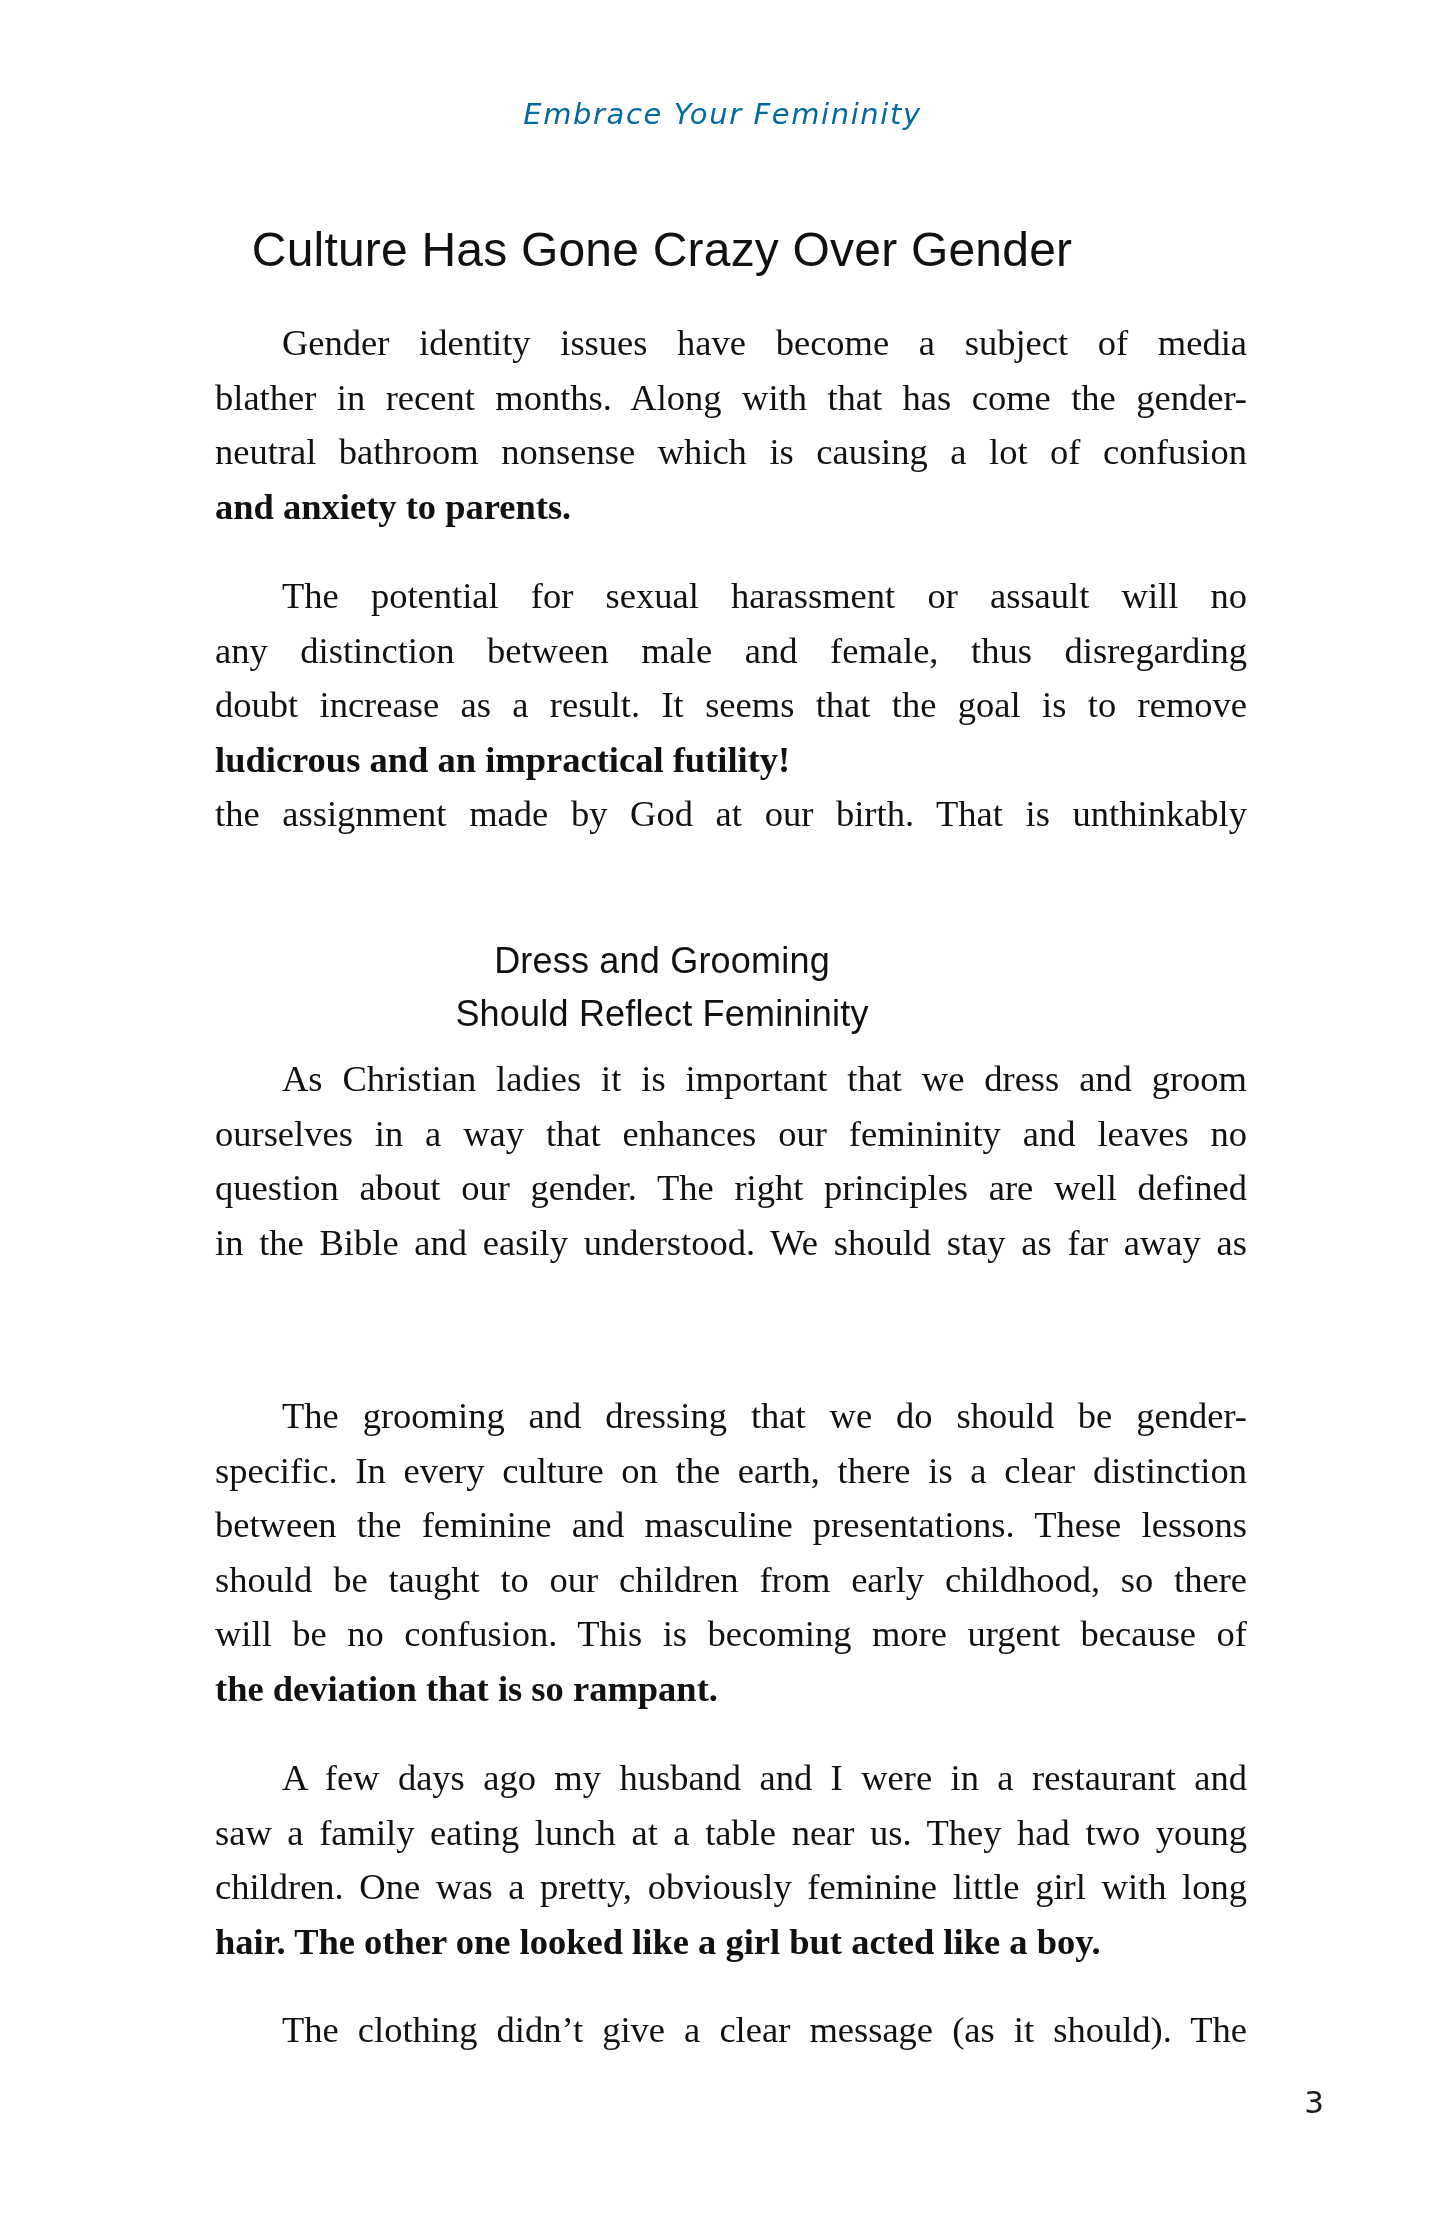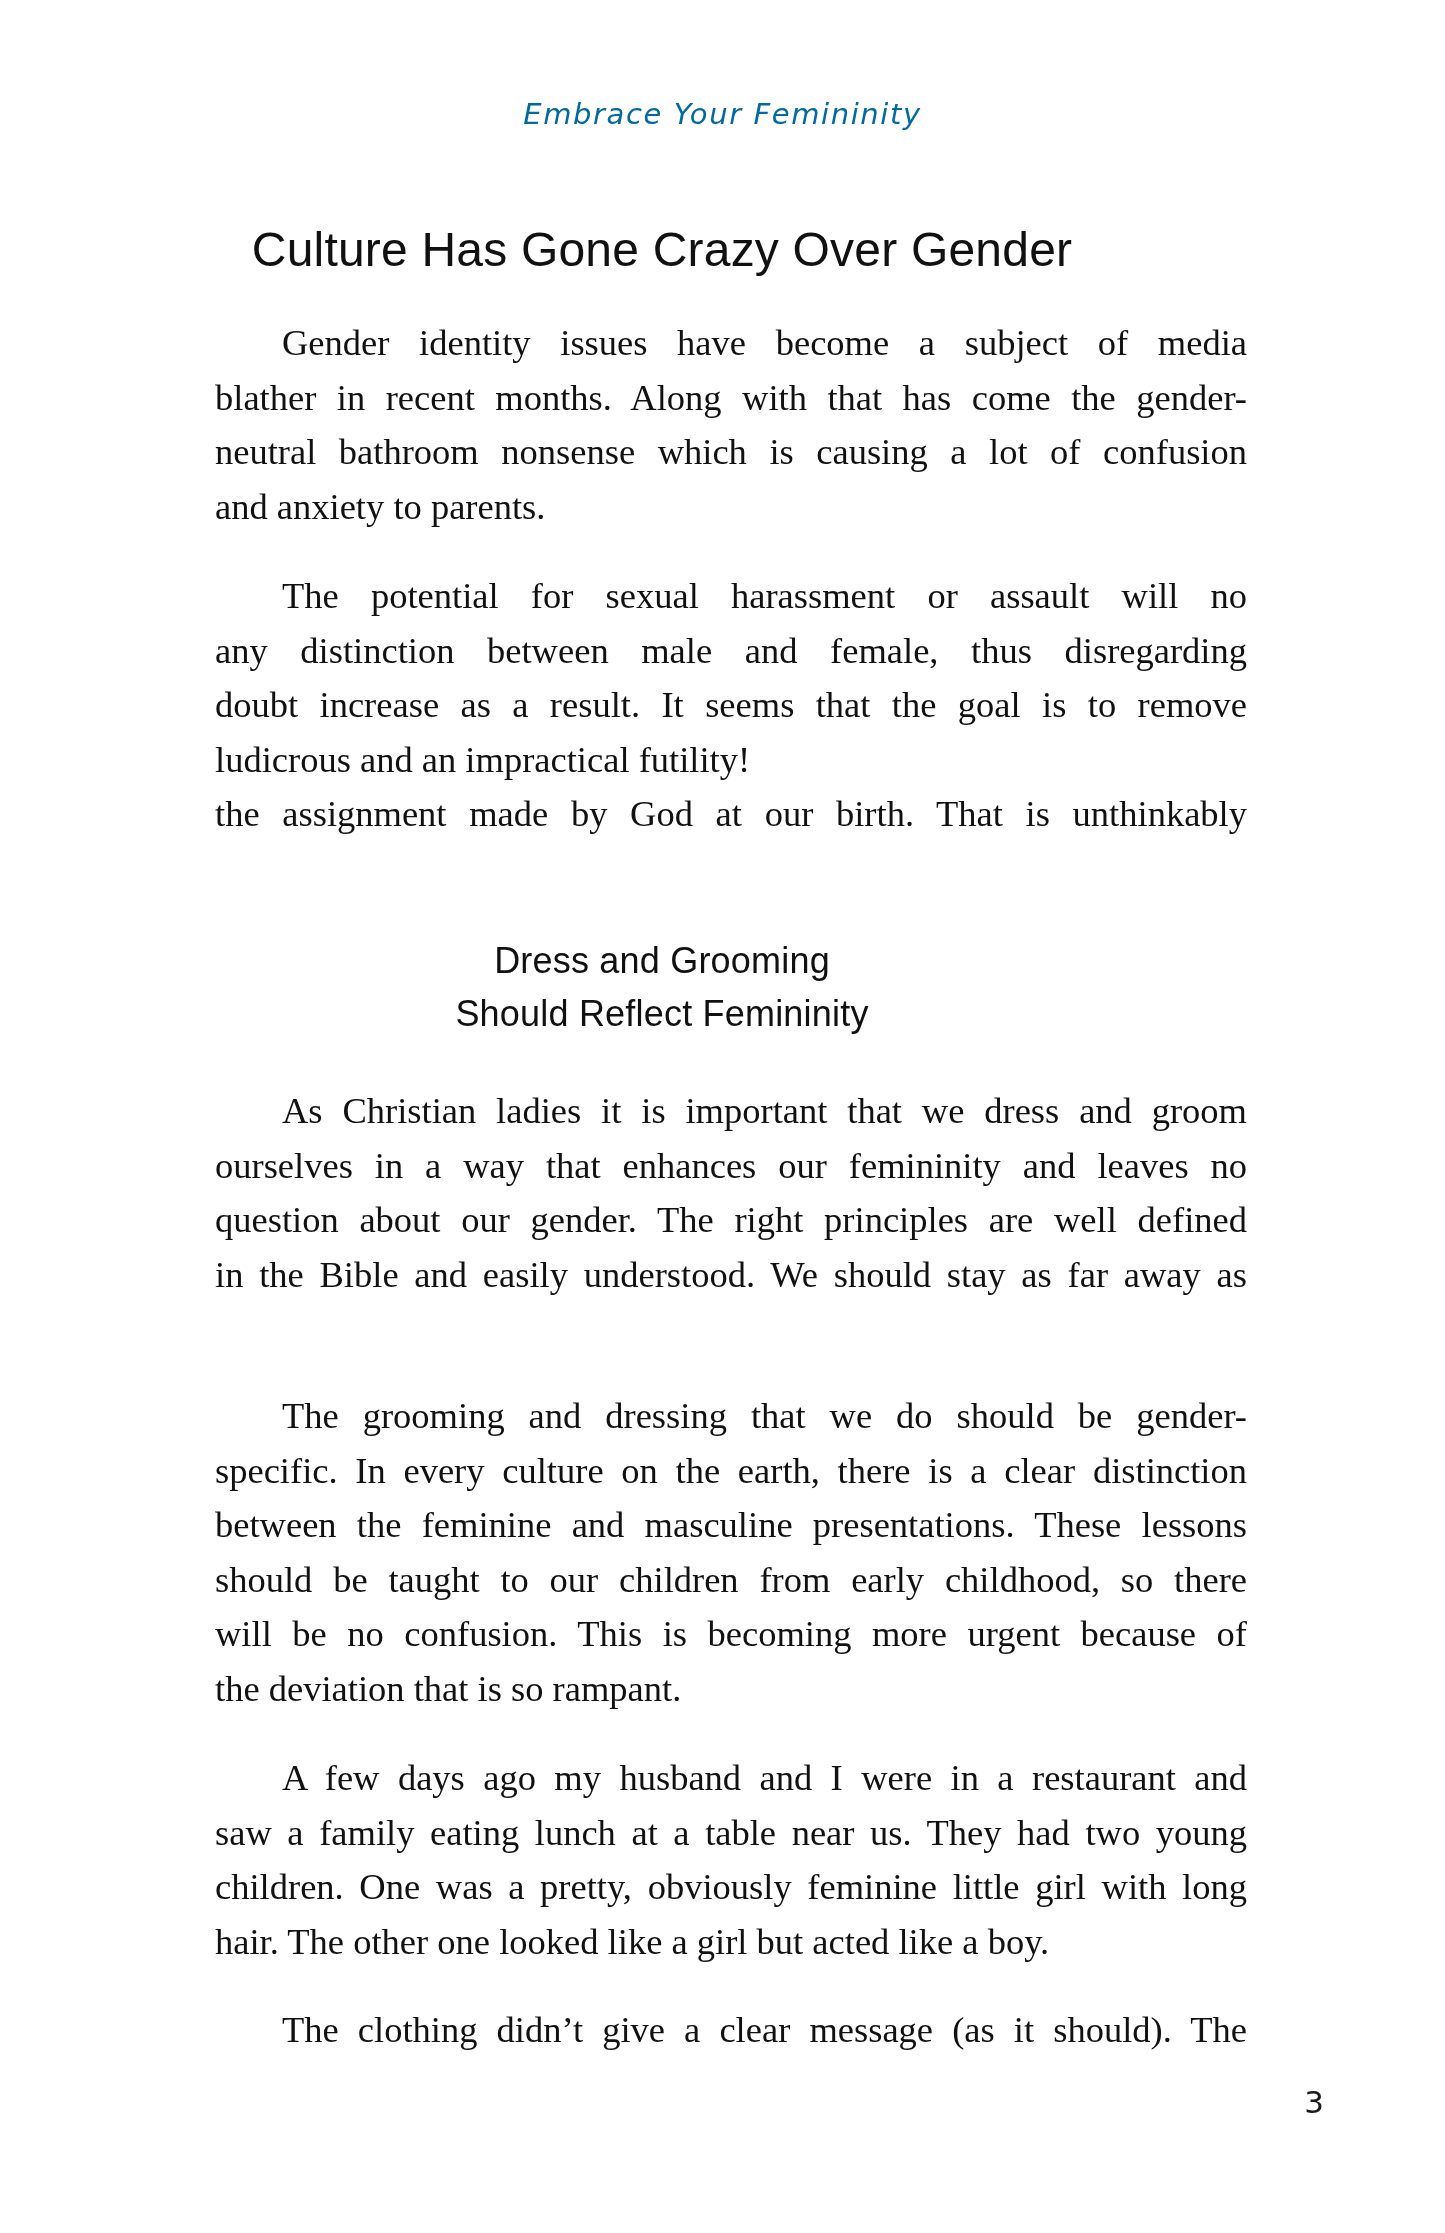--- a/index.html
+++ b/index.html
@@ -64,21 +64,21 @@
   }
   .para .ln {
     display: block;
     text-align: justify;
     text-align-last: justify;
     white-space: nowrap;
     height: 54.6px;
     overflow: visible;
   }
   .para .ln.first { padding-left: 67px; }
-  .para .ln.last { text-align-last: left; }
+  .para .ln.last { text-align-last: left; font-weight: bold; }
   .para .ln { text-indent: 0; white-space: normal; }
   .page-number {
     position: absolute;
     left: 1296px;
     top: 2082px;
     width: 36px;
     text-align: center;
     font-family: "DejaVu Sans", sans-serif;
     font-size: 31px;
     line-height: 40px;
@@ -107,21 +107,21 @@
     <span class="ln">doubt increase as a result. It seems that the goal is to remove</span>
     <span class="ln last">ludicrous and an impractical futility!</span>
     <span class="ln">the assignment made by God at our birth. That is unthinkably</span>
   </p>
 
   <h2 class="heading h2">
     <span style="display:block">Dress and Grooming</span>
     <span style="display:block">Should Reflect Femininity</span>
   </h2>
 
-  <p class="para" style="top:1084px;">
+  <p class="para" style="top:1052px;">
     <span class="ln first">As Christian ladies it is important that we dress and groom</span>
     <span class="ln">ourselves in a way that enhances our femininity and leaves no</span>
     <span class="ln">question about our gender. The right principles are well defined</span>
     <span class="ln">in the Bible and easily understood. We should stay as far away as</span>
   </p>
 
   <p class="para" style="top:1389px;">
     <span class="ln first">The grooming and dressing that we do should be gender-</span>
     <span class="ln">specific. In every culture on the earth, there is a clear distinction</span>
     <span class="ln">between the feminine and masculine presentations. These lessons</span>

